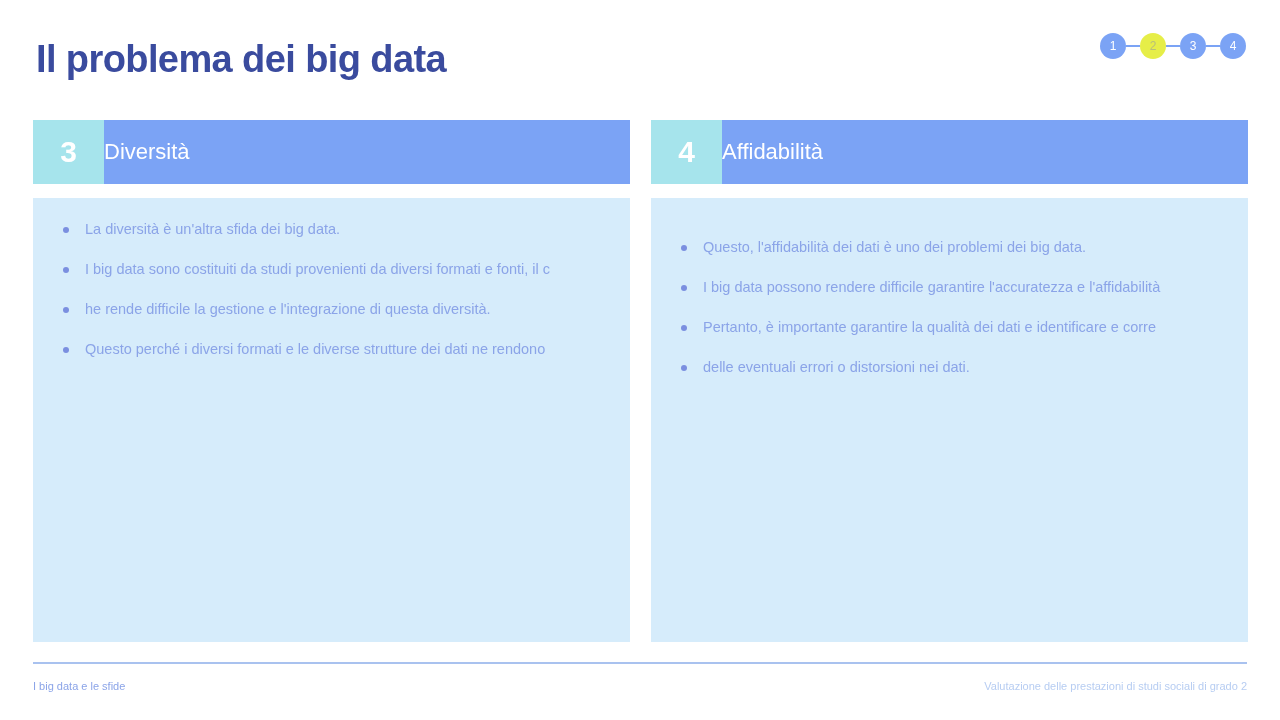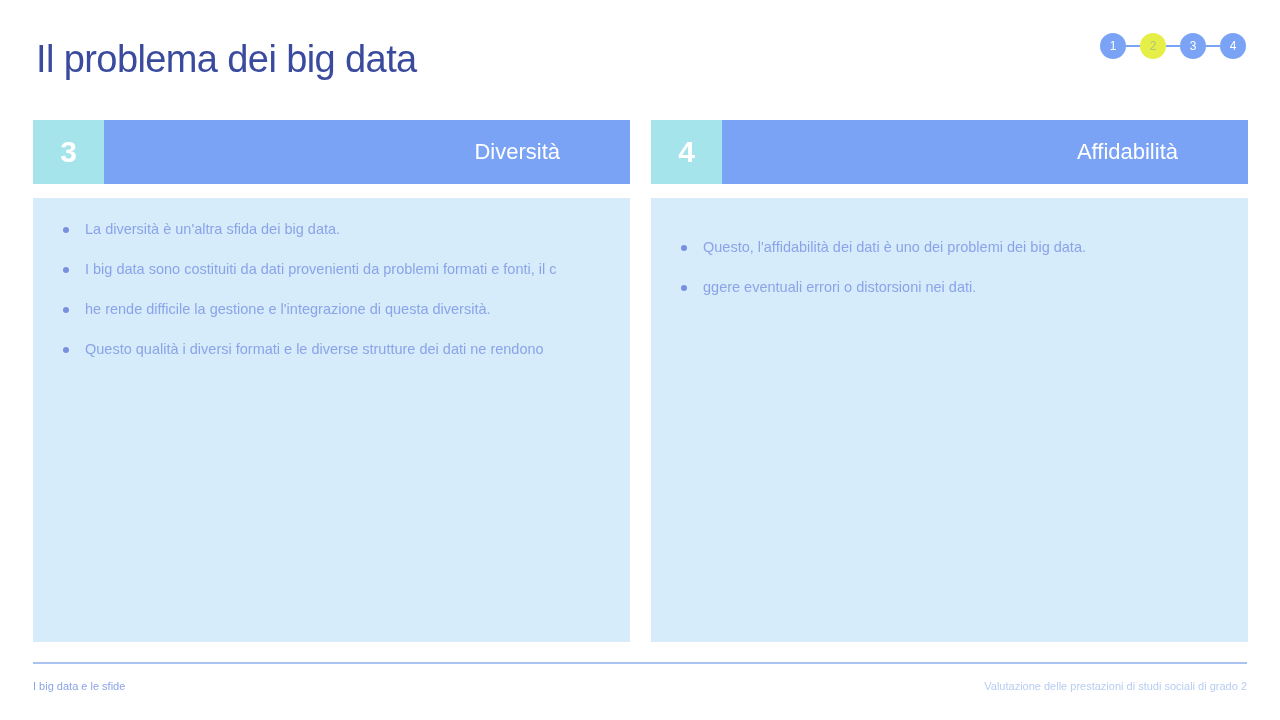--- a/index.html
+++ b/index.html
@@ -18,21 +18,21 @@
     height: 720px;
     background: #ffffff;
   }
 
   
   #page-title {
     position: absolute;
     left: 36px;
     top: 38px;
     font-size: 38px;
-    font-weight: normal;
+    font-weight: bold;
     letter-spacing: -0.6px;
     color: #3a4b9e;
     white-space: nowrap;
   }
 
   
   #step-indicator {
     position: absolute;
     right: 34px;
     top: 33px;
@@ -86,21 +86,21 @@
     display: flex;
     align-items: center;
     justify-content: center;
     flex: 0 0 auto;
   }
   .card-title-bar {
     flex: 1 1 auto;
     background: #7ba3f5;
     display: flex;
     align-items: center;
-    justify-content: flex-end;
+    justify-content: flex-start;
     padding-right: 70px;
   }
   .card-title {
     color: #ffffff;
     font-size: 22px;
     white-space: nowrap;
   }
 
   .card-body {
     margin-top: 14px;
@@ -175,38 +175,40 @@
   <div class="card" id="card-left">
     <div class="card-header">
       <div class="card-number">3</div>
       <div class="card-title-bar">
         <span class="card-title">Diversità</span>
       </div>
     </div>
     <div class="card-body">
       <ul class="bullet-list">
           <li class="bullet-item">La diversità è un'altra sfida dei big data.</li>
-          <li class="bullet-item">I big data sono costituiti da dati provenienti da problemi formati e fonti, il c</li>
+          <li class="bullet-item">I big data sono costituiti da studi provenienti da diversi formati e fonti, il c</li>
           <li class="bullet-item">he rende difficile la gestione e l'integrazione di questa diversità.</li>
-          <li class="bullet-item">Questo qualità i diversi formati e le diverse strutture dei dati ne rendono</li>
+          <li class="bullet-item">Questo perché i diversi formati e le diverse strutture dei dati ne rendono</li>
         </ul>
     </div>
   </div>
 
   <div class="card" id="card-right">
     <div class="card-header">
       <div class="card-number">4</div>
       <div class="card-title-bar">
         <span class="card-title">Affidabilità</span>
       </div>
     </div>
     <div class="card-body">
       <ul class="bullet-list">
           <li class="bullet-item">Questo, l'affidabilità dei dati è uno dei problemi dei big data.</li>
-          <li class="bullet-item">ggere eventuali errori o distorsioni nei dati.</li>
+          <li class="bullet-item">I big data possono rendere difficile garantire l'accuratezza e l'affidabilità</li>
+          <li class="bullet-item">Pertanto, è importante garantire la qualità dei dati e identificare e corre</li>
+          <li class="bullet-item">delle eventuali errori o distorsioni nei dati.</li>
         </ul>
     </div>
   </div>
 
   <div id="footer-rule"></div>
   <div id="footer-left">I big data e le sfide</div>
   <div id="footer-right">Valutazione delle prestazioni di studi sociali di grado 2</div>
 
 </div>
 

